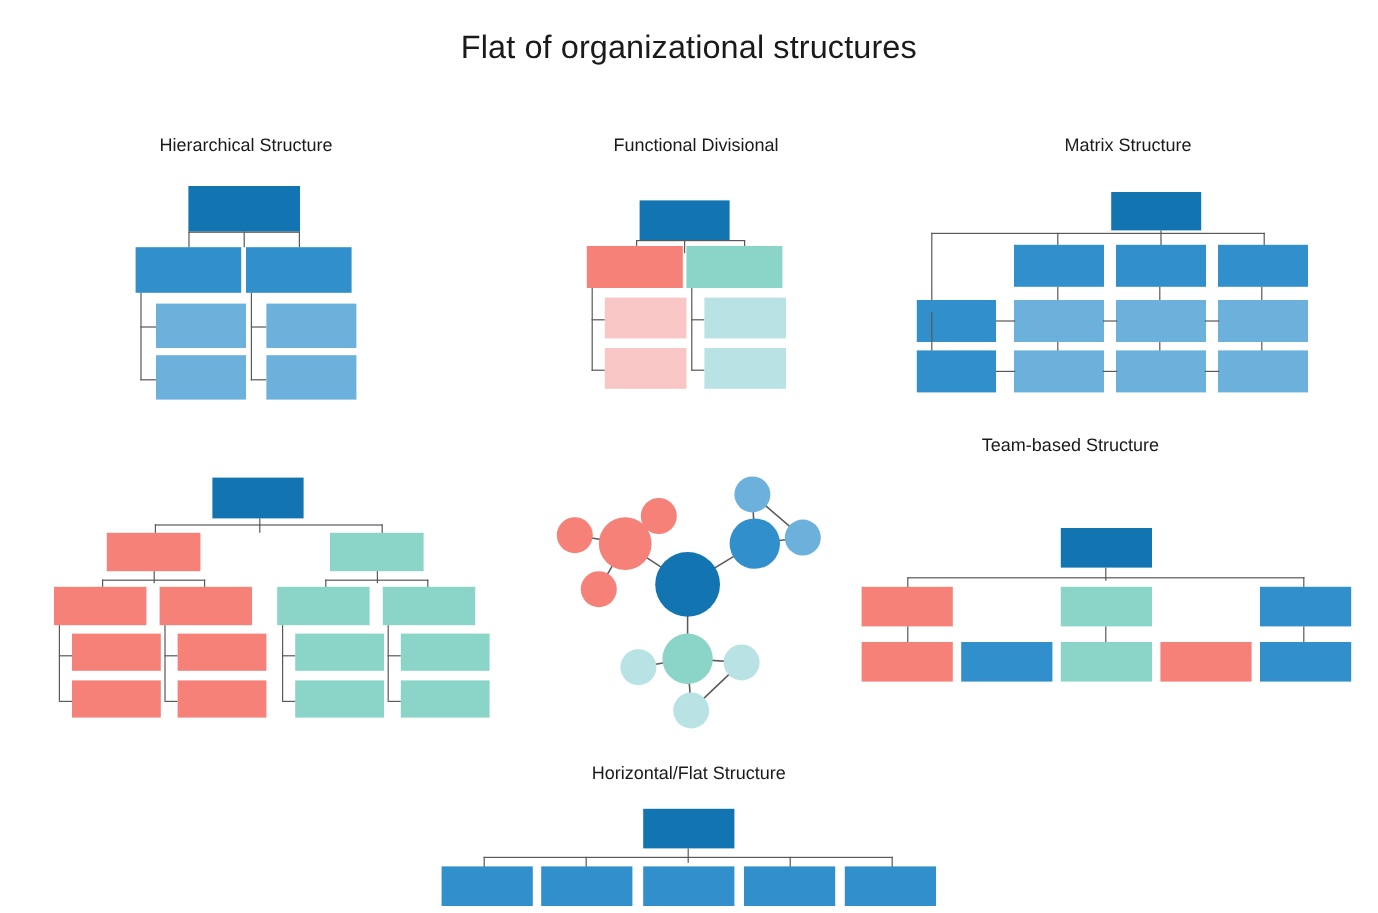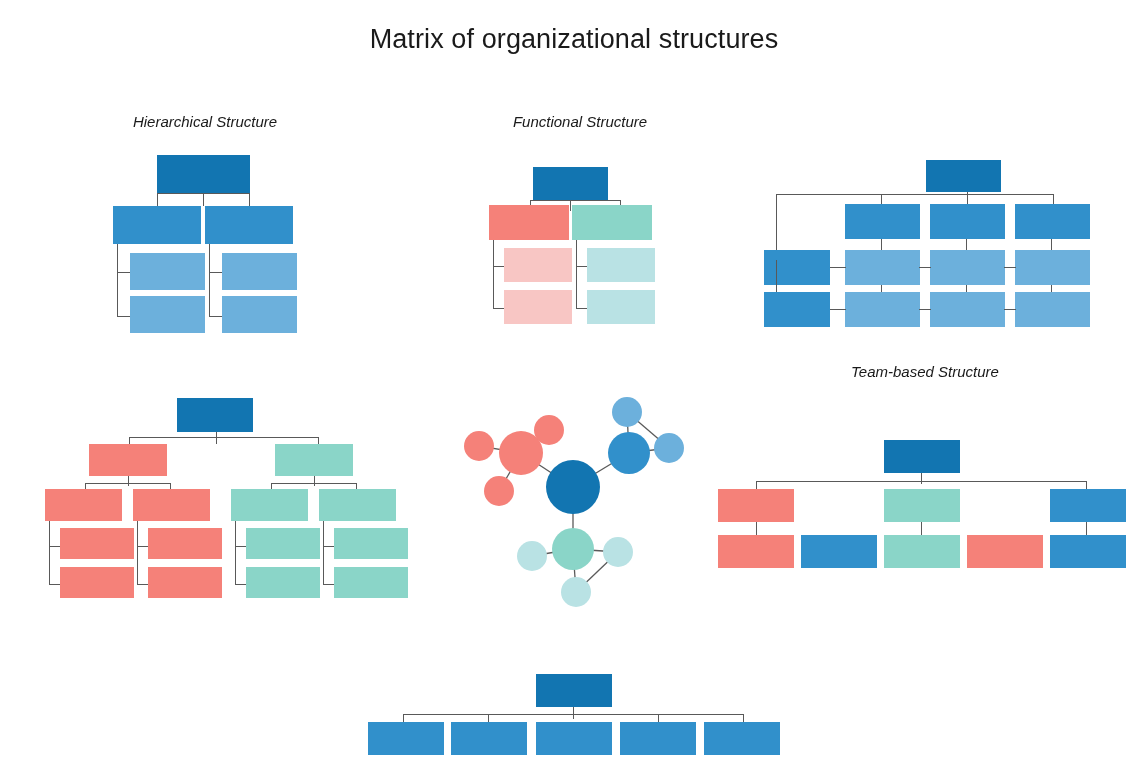--- a/index.html
+++ b/index.html
@@ -1,32 +1,32 @@
 <!DOCTYPE html>
 <html><head>
 <meta charset="utf-8">
 <style>
   html,body{margin:0;padding:0;background:#ffffff;}
   body{width:1148px;height:761px;position:relative;overflow:hidden;
        font-family:"Liberation Sans","DejaVu Sans",sans-serif;color:#222222;}
   .main-title{position:absolute;left:0;top:24px;width:1148px;text-align:center;
        font-size:27px;font-weight:400;color:#1a1a1a;letter-spacing:.1px;}
-  .chart{position:absolute;font-style:italic;}
+  .chart{position:absolute;}
   .chart-title{position:absolute;text-align:center;font-size:15px;font-weight:400;
        color:#1a1a1a;white-space:nowrap;}
   .node{position:absolute;box-sizing:border-box;}
   .line{position:absolute;background:#595959;}
   .hline{height:1px;}
   .vline{width:1px;}
   svg.net{position:absolute;left:0;top:0;overflow:visible;}
 </style>
 </head>
 <body>
 
-<div class="main-title">Matrix of organizational structures</div>
+<div class="main-title">Flat of organizational structures</div>
 
 <div class="chart" style="left:0;top:0;width:380px;height:340px;">
   <div class="chart-title" style="left:55px;top:113px;width:300px;">Hierarchical Structure</div>
 
   <div class="node" style="left:157px;top:155px;width:93px;height:38px;background:#1275b1;"></div>
 
   <div class="line vline" style="left:203px;top:193px;height:13px;"></div>
   <div class="line hline" style="left:157px;top:193px;width:93px;"></div>
   <div class="line vline" style="left:157px;top:193px;height:13px;"></div>
   <div class="line vline" style="left:249px;top:193px;height:13px;"></div>
@@ -41,21 +41,21 @@
   <div class="node" style="left:130px;top:296px;width:75px;height:37px;background:#6cb0dc;"></div>
 
   <div class="line vline" style="left:209px;top:244px;height:73px;"></div>
   <div class="line hline" style="left:209px;top:272px;width:13px;"></div>
   <div class="line hline" style="left:209px;top:316px;width:13px;"></div>
   <div class="node" style="left:222px;top:253px;width:75px;height:37px;background:#6cb0dc;"></div>
   <div class="node" style="left:222px;top:296px;width:75px;height:37px;background:#6cb0dc;"></div>
 </div>
 
 <div class="chart" style="left:0;top:0;width:380px;height:340px;">
-  <div class="chart-title" style="left:430px;top:113px;width:300px;">Functional Structure</div>
+  <div class="chart-title" style="left:430px;top:113px;width:300px;">Functional Divisional</div>
 
   <div class="node" style="left:533px;top:167px;width:75px;height:33px;background:#1275b1;"></div>
 
   <div class="line vline" style="left:570px;top:200px;height:11px;"></div>
   <div class="line hline" style="left:530px;top:200px;width:91px;"></div>
   <div class="line vline" style="left:530px;top:200px;height:11px;"></div>
   <div class="line vline" style="left:620px;top:200px;height:11px;"></div>
 
   <div class="node" style="left:489px;top:205px;width:80px;height:35px;background:#f58179;"></div>
   <div class="node" style="left:572px;top:205px;width:80px;height:35px;background:#8ad5c8;"></div>
@@ -67,20 +67,21 @@
   <div class="node" style="left:504px;top:290px;width:68px;height:34px;background:#f8c6c4;"></div>
 
   <div class="line vline" style="left:576px;top:240px;height:69px;"></div>
   <div class="line hline" style="left:576px;top:266px;width:11px;"></div>
   <div class="line hline" style="left:576px;top:308px;width:11px;"></div>
   <div class="node" style="left:587px;top:248px;width:68px;height:34px;background:#b9e2e4;"></div>
   <div class="node" style="left:587px;top:290px;width:68px;height:34px;background:#b9e2e4;"></div>
 </div>
 
 <div class="chart" style="left:0;top:0;width:380px;height:340px;">
+  <div class="chart-title" style="left:790px;top:113px;width:300px;">Matrix Structure</div>
 
   <div class="node" style="left:926px;top:160px;width:75px;height:32px;background:#1275b1;"></div>
 
   <div class="line vline" style="left:967px;top:192px;height:13px;"></div>
   <div class="line hline" style="left:776px;top:194px;width:278px;"></div>
   <div class="line vline" style="left:881px;top:194px;height:11px;"></div>
   <div class="line vline" style="left:1053px;top:194px;height:11px;"></div>
   <div class="line vline" style="left:776px;top:194px;height:66px;"></div>
 
   <div class="node" style="left:845px;top:204px;width:75px;height:35px;background:#3190cb;"></div>
@@ -194,21 +195,21 @@
         <circle cx="669" cy="448" r="15" fill="#6cb0dc"></circle>
         <circle cx="573" cy="549" r="21" fill="#8ad5c8"></circle>
         <circle cx="532" cy="556" r="15" fill="#b9e2e4"></circle>
         <circle cx="618" cy="552" r="15" fill="#b9e2e4"></circle>
         <circle cx="576" cy="592" r="15" fill="#b9e2e4"></circle>
       </g>
   </svg>
 </div>
 
 <div class="chart" style="left:0;top:0;width:440px;height:240px;">
-  <div class="chart-title" style="left:775px;top:363px;width:300px;">Team-based Structure</div>
+  <div class="chart-title" style="left:742px;top:363px;width:300px;">Team-based Structure</div>
 
   <div class="node" style="left:884px;top:440px;width:76px;height:33px;background:#1275b1;"></div>
 
   <div class="line vline" style="left:921px;top:473px;height:11px;"></div>
   <div class="line hline" style="left:756px;top:481px;width:331px;"></div>
   <div class="line vline" style="left:756px;top:481px;height:9px;"></div>
   <div class="line vline" style="left:1086px;top:481px;height:9px;"></div>
 
   <div class="node" style="left:718px;top:489px;width:76px;height:33px;background:#f58179;"></div>
   <div class="node" style="left:884px;top:489px;width:76px;height:33px;background:#8ad5c8;"></div>
@@ -219,20 +220,21 @@
   <div class="line vline" style="left:1086px;top:522px;height:14px;"></div>
 
   <div class="node" style="left:718px;top:535px;width:76px;height:33px;background:#f58179;"></div>
   <div class="node" style="left:801px;top:535px;width:76px;height:33px;background:#3190cb;"></div>
   <div class="node" style="left:884px;top:535px;width:76px;height:33px;background:#8ad5c8;"></div>
   <div class="node" style="left:967px;top:535px;width:76px;height:33px;background:#f58179;"></div>
   <div class="node" style="left:1050px;top:535px;width:76px;height:33px;background:#3190cb;"></div>
 </div>
 
 <div class="chart" style="left:0;top:0;width:500px;height:130px;">
+  <div class="chart-title" style="left:424px;top:636px;width:300px;">Horizontal/Flat Structure</div>
 
   <div class="node" style="left:536px;top:674px;width:76px;height:33px;background:#1275b1;"></div>
 
   <div class="line vline" style="left:573px;top:707px;height:12px;"></div>
   <div class="line hline" style="left:403px;top:714px;width:341px;"></div>
   <div class="line vline" style="left:403px;top:714px;height:9px;"></div>
   <div class="line vline" style="left:488px;top:714px;height:9px;"></div>
   <div class="line vline" style="left:658px;top:714px;height:9px;"></div>
   <div class="line vline" style="left:743px;top:714px;height:9px;"></div>
 

